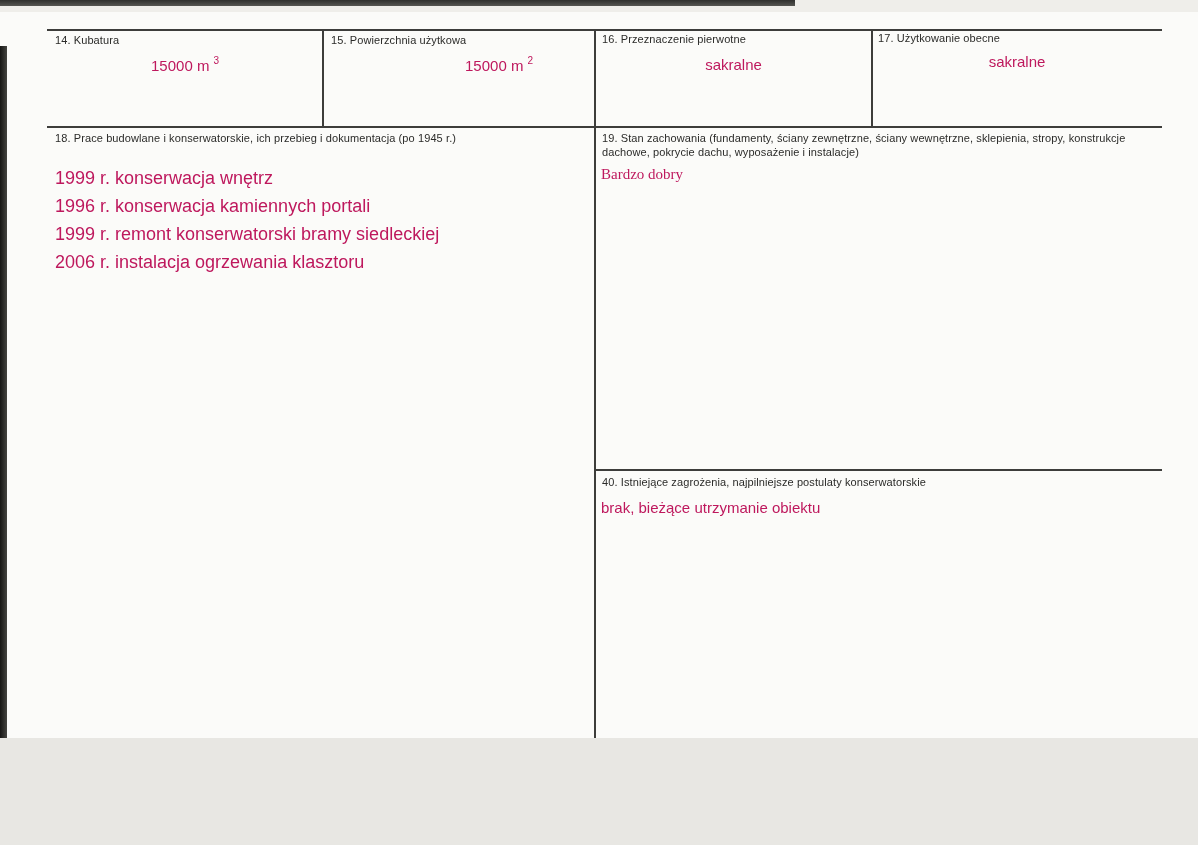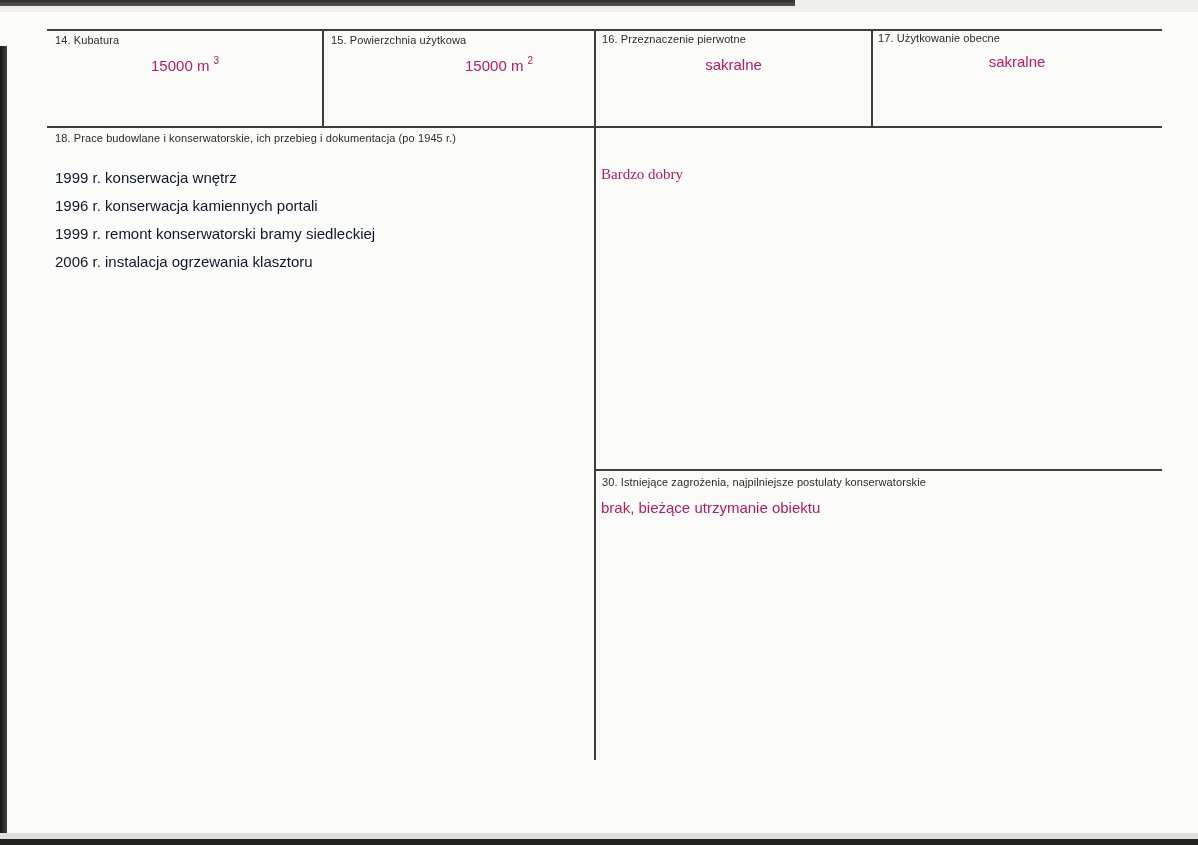--- a/index.html
+++ b/index.html
@@ -2,21 +2,21 @@
 <html><head>
 <meta charset="utf-8">
 <style>
   html, body {
     margin: 0; padding: 0;
     background: #e8e7e3;
     font-family: "Liberation Sans", sans-serif;
   }
   #page {
     position: relative;
-    width: 1198px; height: 845px;
+    width: 1198px; height: 738px;
     background: #fbfbf9;
     overflow: hidden;
     color: #2e2e2c;
   }
   
   .scan-top-band {
     position: absolute; left: 0; top: 0; width: 1198px; height: 12px;
     background: #efeeea;
   }
   .scan-top-strip {
@@ -60,22 +60,22 @@
   }
   .centered { text-align: center; }
   sup.unit {
     font-size: 10px;
     margin-left: 4px;
     position: relative; top: -1px;
   }
   .entry-list {
     position: absolute;
     left: 55px; top: 164px;
-    font-size: 15px;
-    color: #0f172a;
+    font-size: 18px;
+    color: #be185d;
   }
   .entry-list .entry { line-height: 28px; height: 28px; }
   
   #f14-label { left: 55px;  top: 34px; }
   #f15-label { left: 331px; top: 34px; }
   #f16-label { left: 602px; top: 33px; }
   #f17-label { left: 878px; top: 32px; }
   #f18-label { left: 55px;  top: 132px; }
   #f19-label { left: 602px; top: 132px; width: 556px; }
   #f20-label { left: 602px; top: 476px; }
@@ -122,18 +122,19 @@
   <div class="fvalue centered" id="f17-value">sakralne</div>
 
   <div class="flabel" id="f18-label">18. Prace budowlane i konserwatorskie, ich przebieg i dokumentacja (po 1945 r.)</div>
   <div class="entry-list">
     <div class="entry">1999 r. konserwacja wnętrz</div>
     <div class="entry">1996 r. konserwacja kamiennych portali</div>
     <div class="entry">1999 r. remont konserwatorski bramy siedleckiej</div>
     <div class="entry">2006 r. instalacja ogrzewania klasztoru</div>
   </div>
 
+  <div class="flabel" id="f19-label">19. Stan zachowania (fundamenty, ściany zewnętrzne, ściany wewnętrzne, sklepienia, stropy, konstrukcje dachowe, pokrycie dachu, wyposażenie i instalacje)</div>
   <div class="fvalue" id="f19-value">Bardzo dobry</div>
 
-  <div class="flabel" id="f20-label">30. Istniejące zagrożenia, najpilniejsze postulaty konserwatorskie</div>
+  <div class="flabel" id="f20-label">40. Istniejące zagrożenia, najpilniejsze postulaty konserwatorskie</div>
   <div class="fvalue" id="f20-value">brak, bieżące utrzymanie obiektu</div>
 
 </div>
 
 </body></html>

